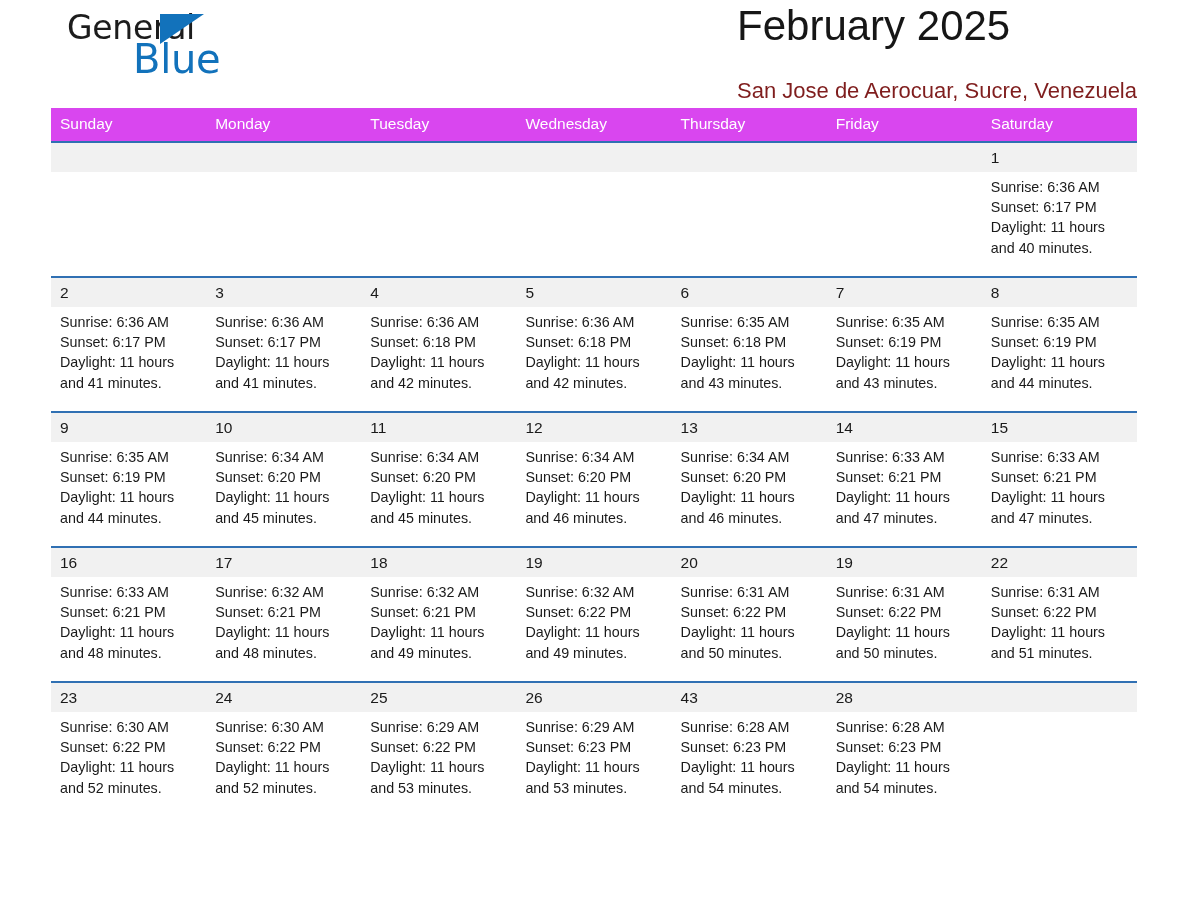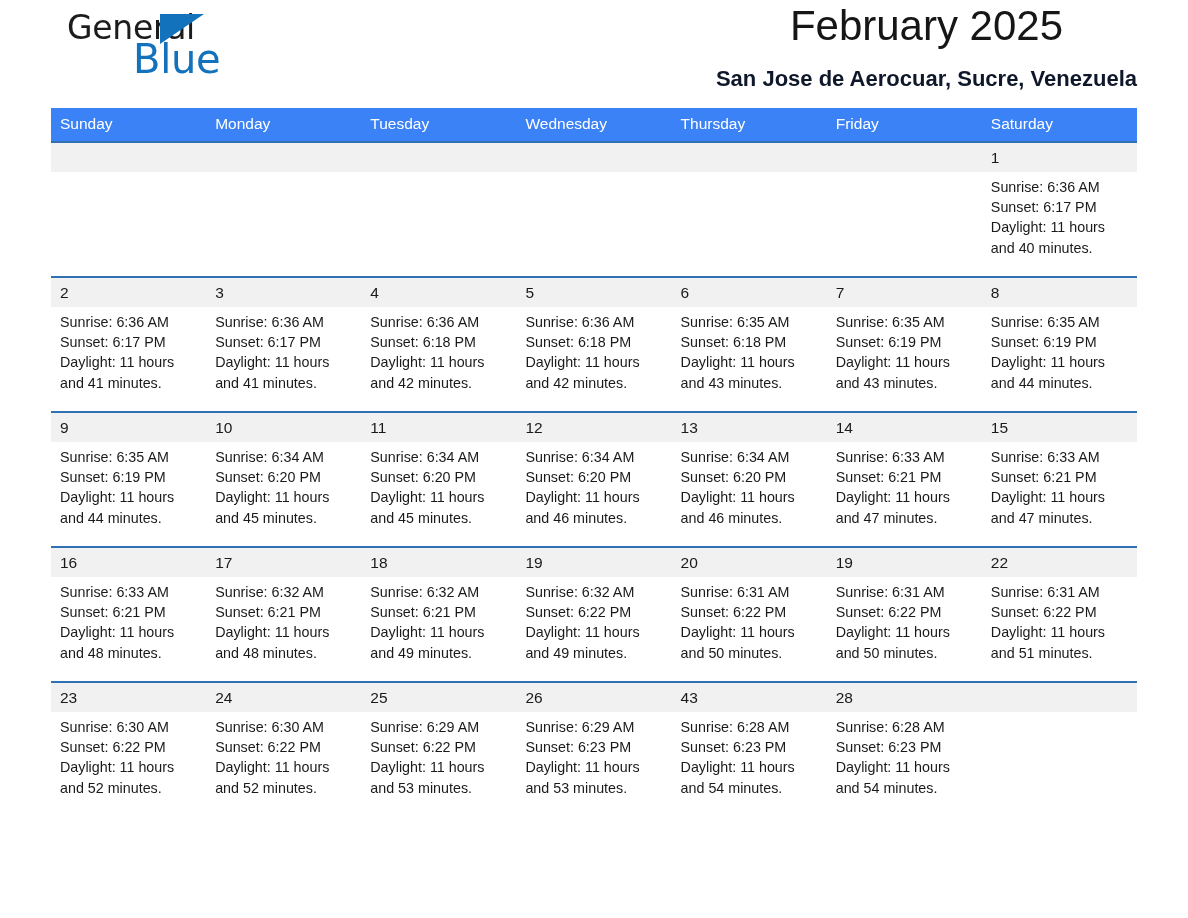--- a/index.html
+++ b/index.html
@@ -64,46 +64,46 @@
     letter-spacing: -0.3px;
     color: #1272bb;
     font-family: "DejaVu Sans", sans-serif;
     font-weight: 400;
     line-height: 40px;
   }
   .title-block {
     position: absolute;
     right: 0;
     top: 0;
-    text-align: center;
+    text-align: left;
   }
   .cal-title {
     font-size: 42px;
     font-weight: 400;
     color: #161616;
     line-height: 52px;
     margin: 0;
     letter-spacing: 0px;
   }
   .cal-subtitle {
     font-size: 22px;
-    font-weight: 700;
-    color: #0f172a;
+    font-weight: 400;
+    color: #7f1d1d;
     line-height: 30px;
-    margin: 12px 0 0 0;
+    margin: 24px 0 0 0;
   }
 
   
   .calendar {
     width: 1086px;
     border-collapse: collapse;
     table-layout: fixed;
   }
   .calendar th {
-    background: #3b82f6;
+    background: #d946ef;
     color: #ffffff;
     font-size: 15.5px;
     font-weight: 400;
     text-align: left;
     padding: 6px 0 7px 9px;
     line-height: 20px;
   }
   .calendar td {
     vertical-align: top;
     width: 155.14px;

